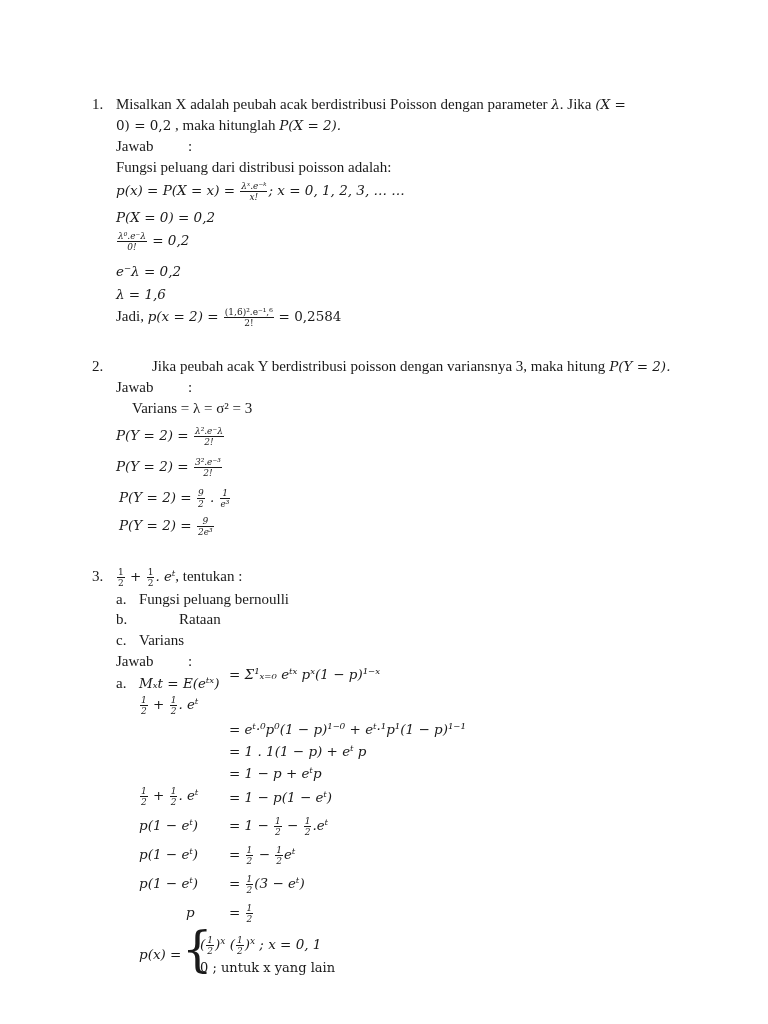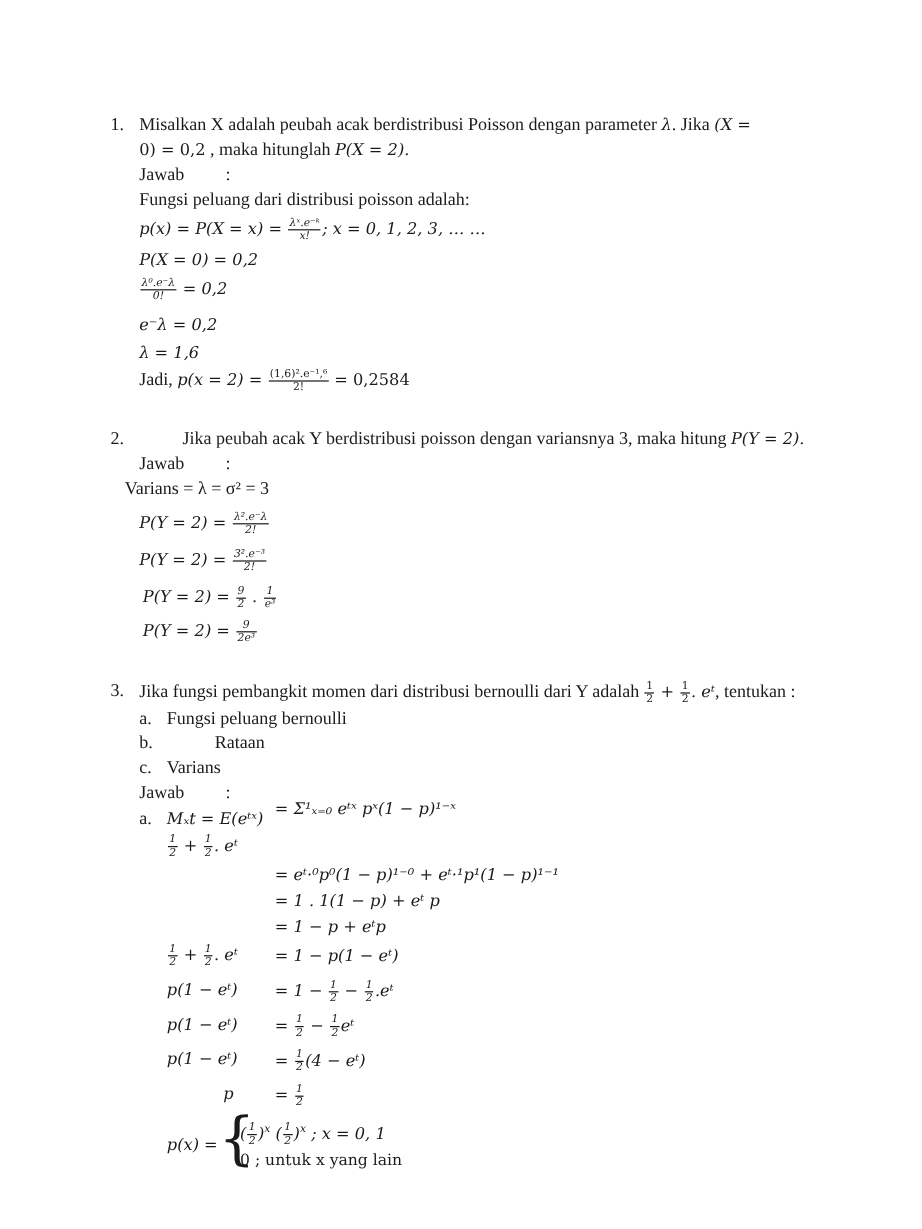--- a/index.html
+++ b/index.html
@@ -43,39 +43,39 @@
   </div>
 </div>
 
 <div>
   <div class="ln" style="left:92px;top:357px;">2.</div>
   <div class="ln" style="left:116px;top:357px;margin-left:36px;">
     <span>Jika peubah acak Y berdistribusi poisson dengan variansnya 3, maka hitung </span><span class="m i">P(Y = 2).</span>
   </div>
   <div class="ln" style="left:116px;top:378px;">Jawab</div>
   <div class="ln" style="left:188px;top:378px;">:</div>
-  <div class="ln" style="left:104px;top:399px;">Varians = λ = σ² = 3</div>
+  <div class="ln" style="left:132px;top:399px;">Varians = λ = σ² = 3</div>
   <div class="ln m i" style="left:116px;top:426px;">
     <span>P(Y = 2) = </span><span class="frac"><span class="n">λ².e⁻λ</span><span class="d">2!</span></span>
   </div>
   <div class="ln m i" style="left:116px;top:457px;">
     <span>P(Y = 2) = </span><span class="frac"><span class="n">3².e⁻³</span><span class="d">2!</span></span>
   </div>
   <div class="ln m i" style="left:119px;top:488px;">
     <span>P(Y = 2) = </span><span class="frac"><span class="n">9</span><span class="d">2</span></span><span> . </span><span class="frac"><span class="n">1</span><span class="d">e³</span></span>
   </div>
   <div class="ln m i" style="left:119px;top:516px;">
     <span>P(Y = 2) = </span><span class="frac"><span class="n">9</span><span class="d">2e³</span></span>
   </div>
 </div>
 
 <div>
   <div class="ln" style="left:92px;top:567px;">3.</div>
   <div class="ln" style="left:116px;top:567px;">
-    <span>Jika fungsi pembangkit momen dari distribusi bernoulli dari Y adalah </span><span class="frac m"><span class="n">1</span><span class="d">2</span></span><span class="m"> + </span><span class="frac m"><span class="n">1</span><span class="d">2</span></span><span class="m i">. eᵗ</span><span>, tentukan :</span>
+    <span class="frac m"><span class="n">1</span><span class="d">2</span></span><span class="m"> + </span><span class="frac m"><span class="n">1</span><span class="d">2</span></span><span class="m i">. eᵗ</span><span>, tentukan :</span>
   </div>
 
   <div class="ln" style="left:116px;top:590px;">a.</div>
   <div class="ln" style="left:139px;top:590px;">Fungsi peluang bernoulli</div>
   <div class="ln" style="left:116px;top:610px;">b.</div>
   <div class="ln" style="left:139px;top:610px;margin-left:40px;">Rataan</div>
   <div class="ln" style="left:116px;top:631px;">c.</div>
   <div class="ln" style="left:139px;top:631px;text-align:right;">Varians</div>
 
   <div class="ln" style="left:116px;top:652px;">Jawab</div>
@@ -102,21 +102,21 @@
     <span>= 1 − </span><span class="frac"><span class="n">1</span><span class="d">2</span></span><span> − </span><span class="frac"><span class="n">1</span><span class="d">2</span></span><span>.eᵗ</span>
   </div>
 
   <div class="ln m i" style="left:139px;top:845px;">p(1 − eᵗ)</div>
   <div class="ln m i" style="left:229px;top:845px;">
     <span>= </span><span class="frac"><span class="n">1</span><span class="d">2</span></span><span> − </span><span class="frac"><span class="n">1</span><span class="d">2</span></span><span>eᵗ</span>
   </div>
 
   <div class="ln m i" style="left:139px;top:874px;">p(1 − eᵗ)</div>
   <div class="ln m i" style="left:229px;top:874px;">
-    <span>= </span><span class="frac"><span class="n">1</span><span class="d">2</span></span><span>(4 − eᵗ)</span>
+    <span>= </span><span class="frac"><span class="n">1</span><span class="d">2</span></span><span>(3 − eᵗ)</span>
   </div>
 
   <div class="ln m i" style="left:186px;top:903px;">p</div>
   <div class="ln m i" style="left:229px;top:903px;">
     <span>= </span><span class="frac"><span class="n">1</span><span class="d">2</span></span>
   </div>
 
   <div class="ln m i" style="left:139px;top:945px;">p(x) = </div>
   <div class="brace" style="left:182px;top:925px;">{</div>
   <div class="ln m i" style="left:200px;top:935px;">

